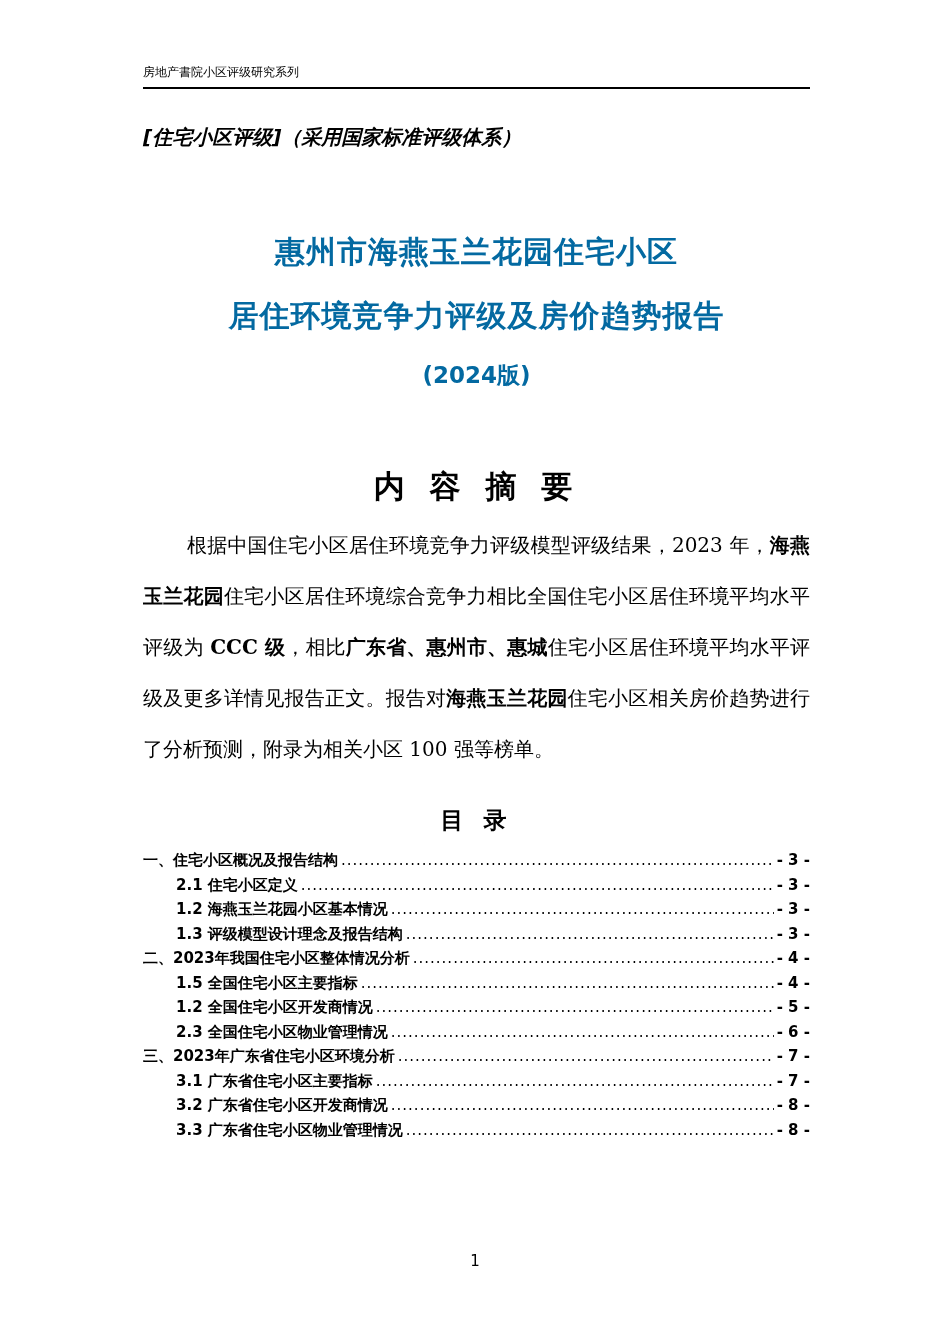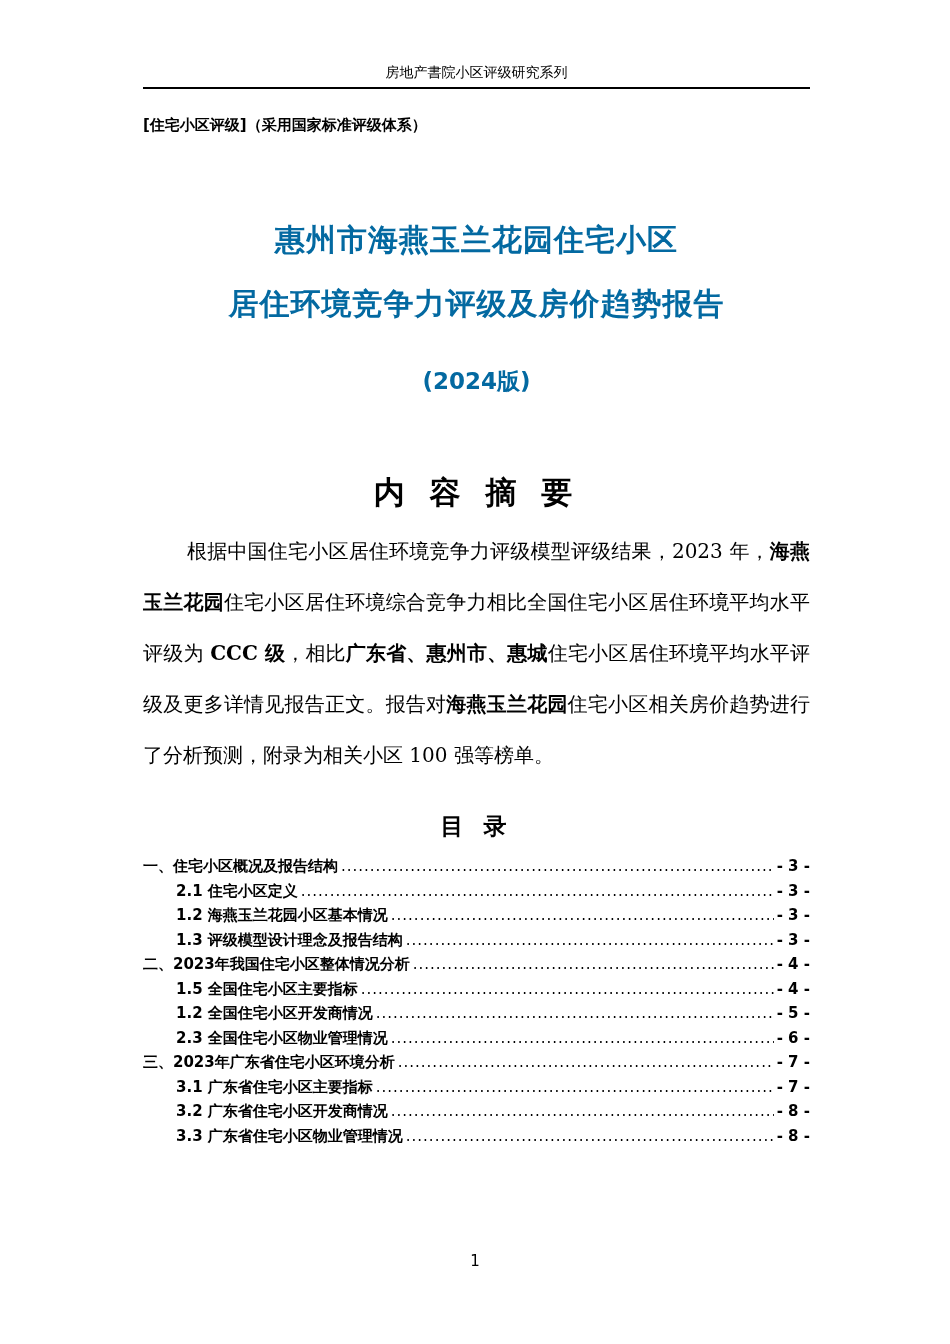--- a/index.html
+++ b/index.html
@@ -11,46 +11,47 @@
     background: #ffffff;
     color: #000000;
     font-family: "DejaVu Serif", serif;
     overflow: hidden;
     box-sizing: border-box;
   }
   .content { padding: 62px 140px 0 143px; }
 
   .doc-header {
     display: flex;
-    justify-content: center;
+    justify-content: flex-start;
     align-items: flex-end;
-    font-size: 14px;
+    font-size: 12px;
     line-height: 20px;
     padding-bottom: 5px;
     border-bottom: 2px solid #000000;
     font-family: "DejaVu Sans", sans-serif;
   }
 
   .tag-line {
-    margin-top: 26px;
-    font-size: 15px;
+    margin-top: 38px;
+    font-size: 20px;
     line-height: 21px;
     font-weight: bold;
     font-family: "DejaVu Sans", sans-serif;
+    font-style: italic;
   }
 
   .title-block {
     margin-top: 72px;
     text-align: center;
     color: #0369a1;
     font-weight: bold;
     font-family: "DejaVu Sans", sans-serif;
   }
   .title-line { font-size: 30px; line-height: 64px; letter-spacing: 1px; }
-  .title-edition { font-size: 23px; line-height: 30px; margin-top: 30px; }
+  .title-edition { font-size: 23px; line-height: 30px; margin-top: 12px; }
 
   .summary-heading {
     margin-top: 76px;
     text-align: center;
     font-size: 31px;
     font-weight: bold;
     letter-spacing: 7px;
     font-family: "DejaVu Sans", sans-serif;
   }
 

